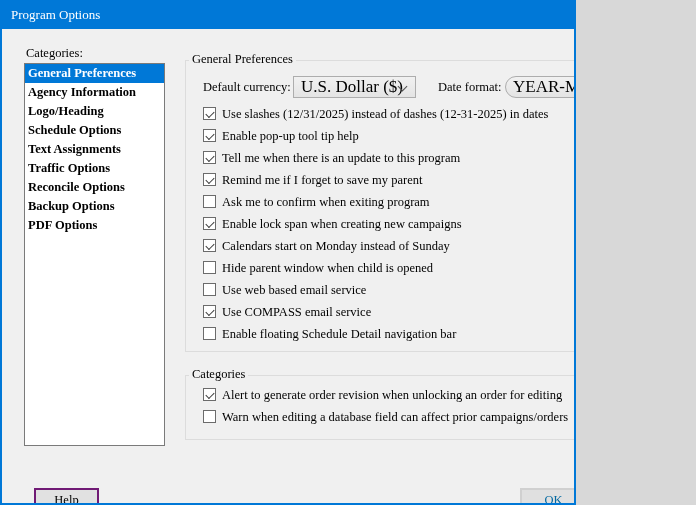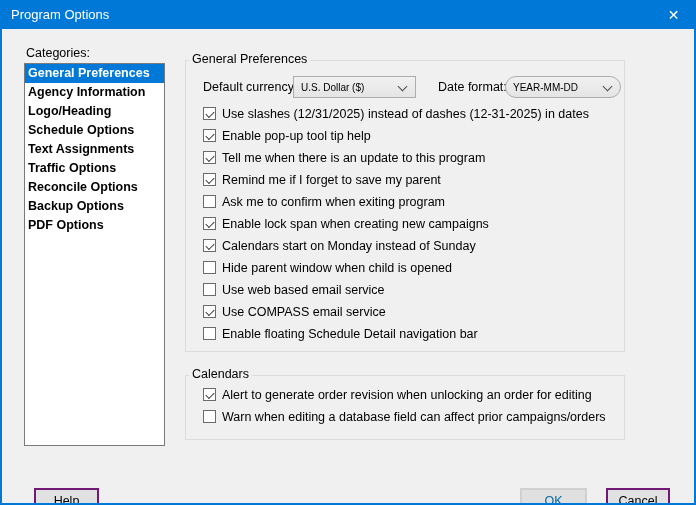--- a/index.html
+++ b/index.html
@@ -3,26 +3,26 @@
 <meta charset="utf-8">
 <style>
   :root{
     --accent:#0078d7;
     --dialog-bg:#f0f0f0;
   }
   html,body{margin:0;padding:0;background:#d8d8d8;}
   *{box-sizing:border-box;}
   .window{
     position:relative;
-    width:696px;height:505px;
+    width:576px;height:505px;
     background:var(--dialog-bg,#f0f0f0);
     border-left:2px solid var(--accent,#0078d7);
     border-right:2px solid var(--accent,#0078d7);
     border-bottom:2px solid var(--accent,#0078d7);
-    font-family:Liberation Sans, sans-serif;
+    font-family:Liberation Serif, serif;
     overflow:hidden;
     color:#000;
   }
   
   .titlebar{
     position:absolute;left:-2px;top:0;width:696px;height:29px;
     background:var(--accent,#0078d7);
     display:flex;align-items:center;
   }
   .title-text{
@@ -64,21 +64,21 @@
   #gb-reminders{left:183px;top:375px;width:440px;height:65px;}
   
   .combo-row{position:absolute;left:0;top:15px;width:100%;height:22px;}
   .fld-label{
     position:absolute;top:4px;font-size:12.5px;white-space:nowrap;
   }
   .combo{
     position:absolute;top:0;height:22px;
     background:linear-gradient(180deg,#f1f1f1,#e4e4e4);
     border:1px solid #adadad;
-    font-size:10px;
+    font-size:17px;
     display:flex;align-items:center;
     padding:0 22px 0 7px;
     cursor:default;white-space:nowrap;
   }
   .chev{
     position:absolute;right:9px;top:6px;width:7px;height:7px;
     border-right:1.5px solid #4f4f4f;border-bottom:1.5px solid #4f4f4f;
     transform:rotate(45deg);
   }
   #lbl-currency{left:17px;}
@@ -199,21 +199,21 @@
           <span class="cb-label">Use COMPASS email service</span>
         </div>
       <div class="cb-row">
           <span class="cb-box"></span>
           <span class="cb-label">Enable floating Schedule Detail navigation bar</span>
         </div>
     </div>
   </div>
 
   <div class="groupbox" id="gb-reminders">
-    <div class="gb-title">Calendars</div>
+    <div class="gb-title">Categories</div>
     <div class="cb-stack">
       <div class="cb-row on">
           <span class="cb-box"></span>
           <span class="cb-label">Alert to generate order revision when unlocking an order for editing</span>
         </div>
       <div class="cb-row">
           <span class="cb-box"></span>
           <span class="cb-label">Warn when editing a database field can affect prior campaigns/orders</span>
         </div>
     </div>

